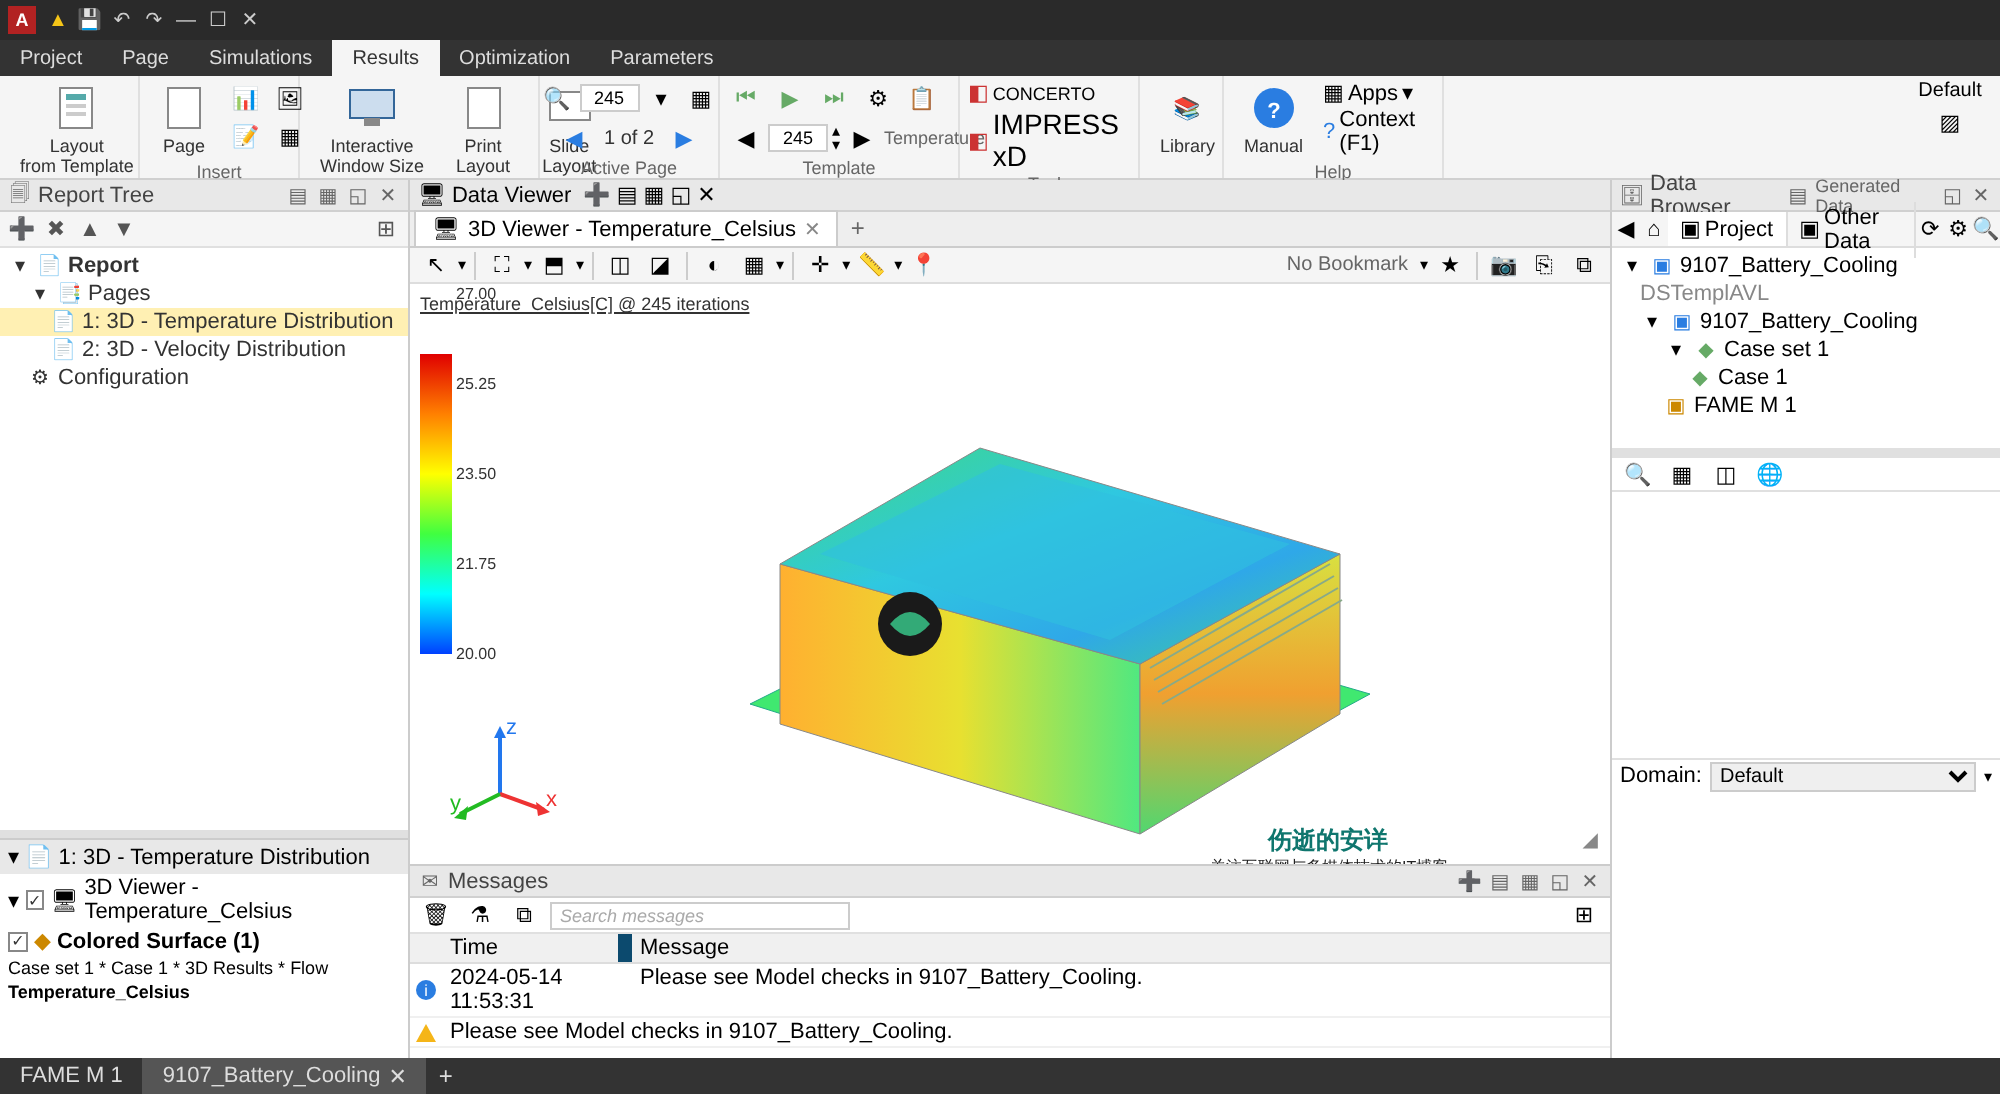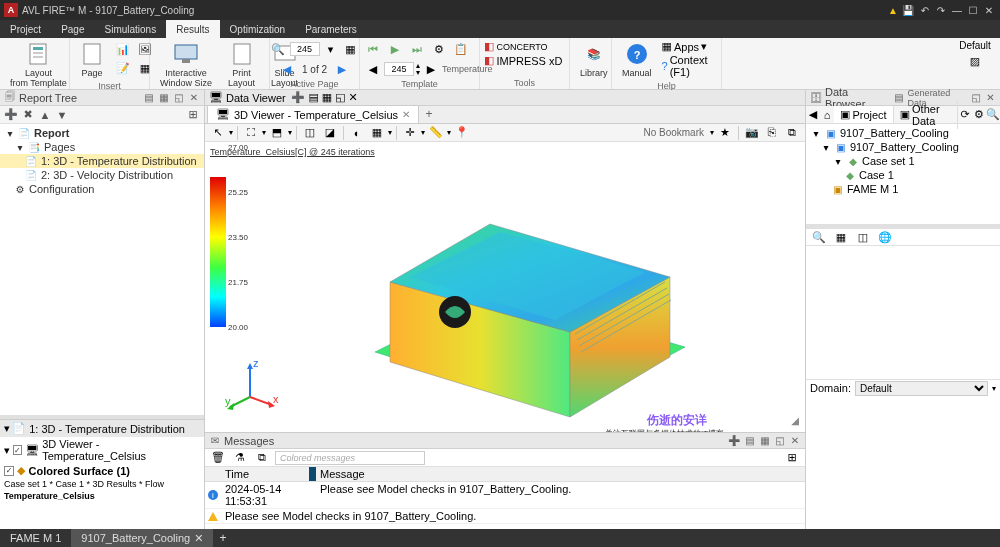--- a/index.html
+++ b/index.html
@@ -110,21 +110,20 @@
 .doctabs .dtab.act { background:#555; }
 .doctabs .add { color:#ddd; padding:0 6px; font-size:12px; }
 
 svg { display:block; }
 </style>
 </head>
 <body>
 
 <div class="titlebar">
   <div class="logo">A</div>
-  <div class="title">AVL FIRE™ M - 9107_Battery_Cooling</div>
   <div class="right">
     <span class="warn">▲</span>
     <span>💾</span>
     <span>↶</span>
     <span>↷</span>
     <span>—</span>
     <span>☐</span>
     <span>✕</span>
   </div>
 </div>
@@ -252,21 +251,21 @@
   </div>
 
   <div class="ribgroup" style="width:90px">
     <div class="row" style="flex-direction:column;gap:1px">
       <div style="display:flex;gap:2px;align-items:center">
           <span style="color:#c33">◧</span>
           <span style="font-size:9px">CONCERTO</span>
         </div>
       <div style="display:flex;gap:2px;align-items:center">
           <span style="color:#c33">◧</span>
-          <span style="font-size:11px">IMPRESS xD</span>
+          <span style="font-size:14px">IMPRESS xD</span>
         </div>
     </div>
     <div class="label">Tools</div>
   </div>
   <div class="ribgroup" style="width:42px">
     <div class="row">
         <div class="bigbtn">
           <div class="ico">📚</div>
           <div class="txt">Library</div>
         </div>
@@ -481,21 +480,21 @@
             <line x1="266" y1="200" x2="356" y2="148"></line>
         </g>
 
         <polygon points="75,130 255,180 355,125 175,72" fill="url(#top)" stroke="#888" stroke-width="0.5"></polygon>
 
         <polygon points="95,125 240,168 330,120 185,80" fill="#30c0e0" opacity="0.6"></polygon>
 
         <circle cx="140" cy="160" r="16" fill="#1a1a1a"></circle>
         <path d="M130,160 Q140,148 150,160 Q140,172 130,160" fill="#3a7"></path>
       </svg>
-      <div style="position:absolute;left:442px;top:270px;font-size:12px;font-weight:bold;color:#8b5cf6">伤逝的安详</div>
+      <div style="position:absolute;left:429px;top:270px;font-size:12px;font-weight:bold;color:#0f766e">伤逝的安详</div>
       <div style="position:absolute;left:400px;top:286px;font-size:8px;color:#222">关注互联网与多媒体技术的IT博客</div>
 
       <svg class="axes" viewBox="0 0 60 60">
         <line x1="30" y1="40" x2="30" y2="10" stroke="#27e" stroke-width="2"></line>
           <polygon points="30,6 27,12 33,12" fill="#27e"></polygon>
         <line x1="30" y1="40" x2="52" y2="48" stroke="#e33" stroke-width="2"></line>
           <polygon points="55,49 48,44 49,51" fill="#e33"></polygon>
         <line x1="30" y1="40" x2="10" y2="50" stroke="#2b2" stroke-width="2"></line>
           <polygon points="7,52 14,46 13,53" fill="#2b2"></polygon>
         <text x="33" y="10" font-size="8" fill="#27e">z</text>
@@ -514,21 +513,21 @@
         <span class="ico">➕</span>
         <span class="ico">▤</span>
         <span class="ico">▦</span>
         <span class="ico">◱</span>
         <span class="ico">✕</span>
       </div>
       <div class="msgtool">
         <span class="smbtn">🗑</span>
         <span class="smbtn">⚗</span>
         <span class="smbtn">⧉</span>
-        <div class="search">Colored messages</div>
+        <div class="search">Search messages</div>
         <span style="flex:1"></span>
         <span class="smbtn">⊞</span>
       </div>
       <div class="msgtable">
         <div class="msghdr">
           <div class="c1"></div>
           <div class="c2">Time</div>
           <div class="c3">Message</div>
         </div>
         <div class="msgrow">
@@ -573,20 +572,23 @@
       <span class="smbtn">⟳</span>
       <span class="smbtn">⚙</span>
       <span class="smbtn">🔍</span>
     </div>
     <div class="rtree">
       <div class="treeitem">
           <span class="tico">▾</span>
           <span class="tico" style="color:#2a7de1">▣</span>
           <span>9107_Battery_Cooling</span>
         </div>
+      <div class="treeitem ind1" style="color:#888;font-size:8px">
+          <span>DSTemplAVL</span>
+        </div>
       <div class="treeitem ind1">
           <span class="tico">▾</span>
           <span class="tico" style="color:#2a7de1">▣</span>
           <span>9107_Battery_Cooling</span>
         </div>
       <div class="treeitem ind2">
           <span class="tico">▾</span>
           <span class="tico" style="color:#6a6">◆</span>
           <span>Case set 1</span>
         </div>

